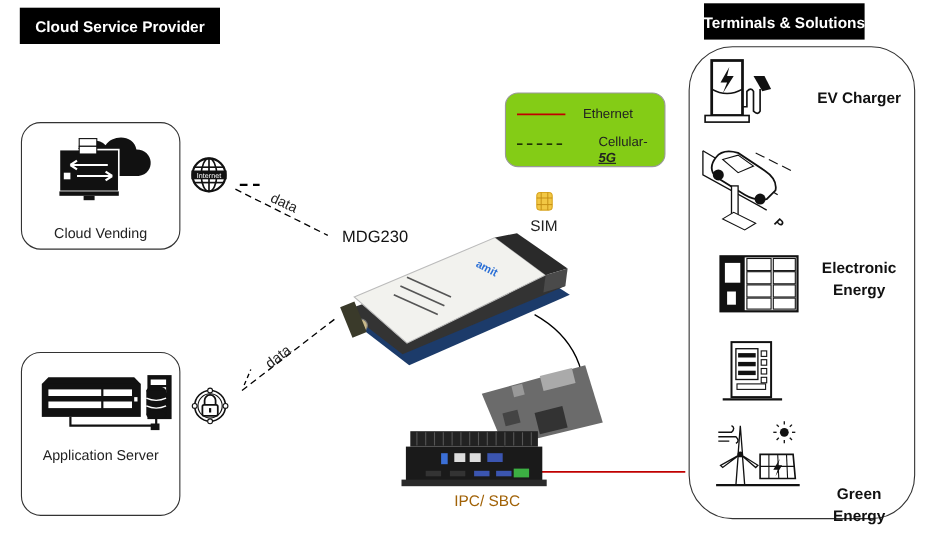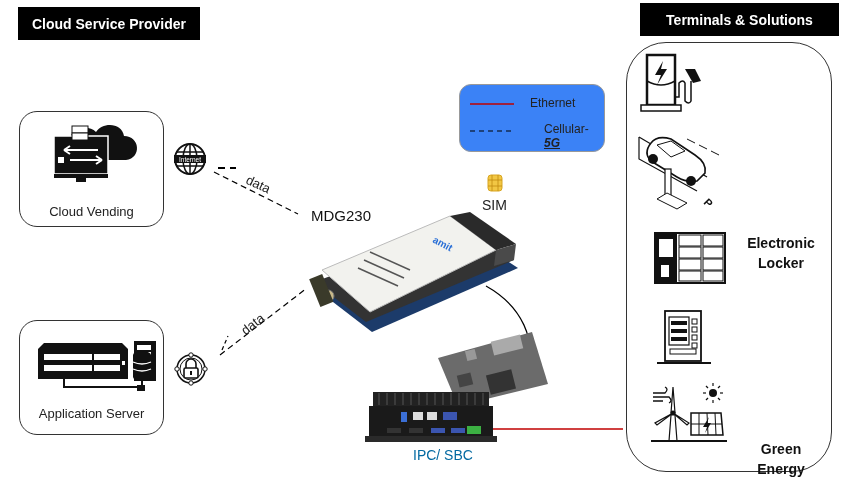--- a/index.html
+++ b/index.html
@@ -1,49 +1,49 @@
 <!DOCTYPE html>
 <html><head>
 <meta charset="utf-8">
 <style>
   html,body{margin:0;padding:0;background:#fff;}
   body{width:847px;height:485px;position:relative;overflow:hidden;font-family:"Liberation Sans",sans-serif;color:#111;}
   .abs{position:absolute;}
   .header-label{background:#000;color:#fff;font-weight:bold;font-size:14px;display:flex;align-items:center;justify-content:center;white-space:nowrap;}
   .node-box{border:1.5px solid #333;border-radius:18px;background:#fff;box-sizing:border-box;}
   .node-label{font-size:13px;color:#222;text-align:center;width:100%;}
-  .legend{border:1px solid #999;border-radius:12px;background:#3b82f6;box-sizing:border-box;}
+  .legend{border:1px solid #999;border-radius:12px;background:#84cc16;box-sizing:border-box;}
   .legend-text{font-size:12px;color:#222;}
   .term-box{border:1.5px solid #333;border-radius:40px;box-sizing:border-box;background:#fff;}
   .term-label{font-weight:bold;font-size:14px;text-align:center;line-height:20px;color:#111;}
   .rot{font-size:13px;color:#222;white-space:nowrap;}
   svg{overflow:visible;}
 </style>
 </head>
 <body>
 
 <div class="abs header-label" style="left:18px;top:7px;width:182px;height:33px;">Cloud Service Provider</div>
-<div class="abs header-label" style="left:640px;top:3px;width:199px;height:33px;">Terminals &amp; Solutions</div>
+<div class="abs header-label" style="left:640px;top:3px;width:146px;height:33px;">Terminals &amp; Solutions</div>
 
 <div class="abs node-box" style="left:19px;top:111px;width:145px;height:116px;">
   <svg class="abs" style="left:28px;top:8px;" width="95" height="62" viewBox="0 0 95 62">
     <path d="M28 40 C10 40 8 22 22 20 C22 8 40 4 48 12 C54 2 74 2 76 16 C92 16 94 38 78 40 Z" fill="#111"></path>
     <rect x="6" y="16" width="54" height="38" fill="#111" stroke="#fff" stroke-width="1.5"></rect>
     <rect x="24" y="6" width="16" height="7" fill="#fff" stroke="#111"></rect>
     <rect x="24" y="13" width="16" height="7" fill="#fff" stroke="#111"></rect>
     <path d="M16 30 H50 M16 30 l6 -4 M16 30 l6 4" stroke="#fff" stroke-width="2" fill="none"></path>
     <path d="M22 40 H54 M54 40 l-6 -4 M54 40 l-6 4" stroke="#fff" stroke-width="2" fill="none"></path>
     <rect x="10" y="37" width="6" height="6" fill="#fff"></rect>
     <rect x="6" y="54" width="54" height="4" fill="#111"></rect>
     <rect x="28" y="58" width="10" height="4" fill="#111"></rect>
   </svg>
   <div class="abs node-label" style="left:0;top:92px;">Cloud Vending</div>
 </div>
 
-<div class="abs node-box" style="left:19px;top:320px;width:145px;height:115px;">
+<div class="abs node-box" style="left:19px;top:320px;width:145px;height:149px;">
   <svg class="abs" style="left:14px;top:20px;" width="120" height="55" viewBox="0 0 120 55">
     <path d="M4 8 L10 2 H88 L94 8 Z" fill="#111"></path>
     <rect x="4" y="8" width="90" height="30" fill="#111"></rect>
     <g fill="#fff">
       <rect x="10" y="13" width="48" height="6"></rect>
         <rect x="60" y="13" width="26" height="6"></rect>
       <rect x="10" y="24" width="48" height="6"></rect>
         <rect x="60" y="24" width="26" height="6"></rect>
       <rect x="88" y="20" width="3" height="4"></rect>
     </g>
@@ -165,32 +165,33 @@
   <rect x="36" y="20" width="6" height="10" fill="#3b6fd6"></rect>
   <rect x="48" y="20" width="10" height="8" fill="#ddd"></rect>
   <rect x="62" y="20" width="10" height="8" fill="#ddd"></rect>
   <rect x="78" y="20" width="14" height="8" fill="#3b55b0"></rect>
   <rect x="102" y="34" width="14" height="8" fill="#3cb043"></rect>
   <rect x="22" y="36" width="14" height="5" fill="#333"></rect>
     <rect x="44" y="36" width="14" height="5" fill="#333"></rect>
   <rect x="66" y="36" width="14" height="5" fill="#3b55b0"></rect>
     <rect x="86" y="36" width="14" height="5" fill="#3b55b0"></rect>
 </svg>
-<div class="abs" style="left:413px;top:447px;font-size:14px;color:#0369a1;">IPC/ SBC</div>
+<div class="abs" style="left:413px;top:447px;font-size:14px;color:#a16207;">IPC/ SBC</div>
 
 <div class="abs term-box" style="left:626px;top:42px;width:206px;height:430px;">
 
   <svg class="abs" style="left:12px;top:10px;" width="70" height="60" viewBox="0 0 70 60">
     <rect x="8" y="2" width="28" height="50" fill="#fff" stroke="#111" stroke-width="2.5"></rect>
     <path d="M8 28 Q22 36 36 28" stroke="#111" stroke-width="1.5" fill="none"></path>
     <polygon points="24,8 16,22 22,22 18,32 28,16 22,16" fill="#111"></polygon>
     <rect x="2" y="52" width="40" height="6" fill="#fff" stroke="#111" stroke-width="1.5"></rect>
     <path d="M36 44 H40 V30 Q44 26 46 30 V48 Q50 52 52 48 V28" stroke="#111" stroke-width="1.5" fill="none"></path>
     <path d="M46 16 L56 16 L62 28 L54 30 Z" fill="#111"></path>
   </svg>
+  <div class="abs term-label" style="left:104px;top:36px;width:100px;">EV Charger</div>
 
   <svg class="abs" style="left:10px;top:86px;" width="86" height="82" viewBox="0 0 86 82">
     <path d="M2 8 L2 30 L60 62" stroke="#111" stroke-width="1.2" fill="none"></path>
     <path d="M2 8 L70 48" stroke="#111" stroke-width="1.2" fill="none"></path>
     <path d="M14 14 Q20 6 34 10 L58 26 Q70 34 68 44 L60 52 Q50 54 40 48 L14 32 Q6 24 14 14 Z" fill="#fff" stroke="#111" stroke-width="1.6"></path>
     <path d="M20 16 L34 12 L48 22 L34 28 Z" fill="#fff" stroke="#111" stroke-width="1"></path>
     <circle cx="16" cy="30" r="5" fill="#111"></circle>
     <circle cx="54" cy="52" r="5" fill="#111"></circle>
     <rect x="28" y="40" width="6" height="30" fill="#fff" stroke="#111" stroke-width="1.2"></rect>
     <path d="M20 70 L40 80 L50 74 L30 64 Z" fill="#fff" stroke="#111" stroke-width="1"></path>
@@ -212,21 +213,21 @@
         <rect x="26" y="18" width="22" height="11"></rect>
         <rect x="26" y="30" width="22" height="11"></rect>
         <rect x="26" y="42" width="22" height="10"></rect>
       <rect x="50" y="6" width="20" height="11"></rect>
         <rect x="50" y="18" width="20" height="11"></rect>
         <rect x="50" y="30" width="20" height="11"></rect>
         <rect x="50" y="42" width="20" height="10"></rect>
     </g>
   </svg>
   <div class="abs term-label" style="left:104px;top:190px;width:100px;">
-    <span style="display:inline-block;width:70px;">Electronic Locker</span>
+    <span style="display:inline-block;width:70px;">Electronic Energy</span>
   </div>
 
   <svg class="abs" style="left:30px;top:268px;" width="56" height="56" viewBox="0 0 56 56">
     <rect x="8" y="0" width="36" height="50" fill="#fff" stroke="#111" stroke-width="1.8"></rect>
     <rect x="12" y="6" width="20" height="28" fill="#fff" stroke="#111" stroke-width="1.2"></rect>
     <g fill="#111">
         <rect x="14" y="10" width="16" height="4"></rect>
         <rect x="14" y="18" width="16" height="4"></rect>
         <rect x="14" y="26" width="16" height="4"></rect>
       </g>

